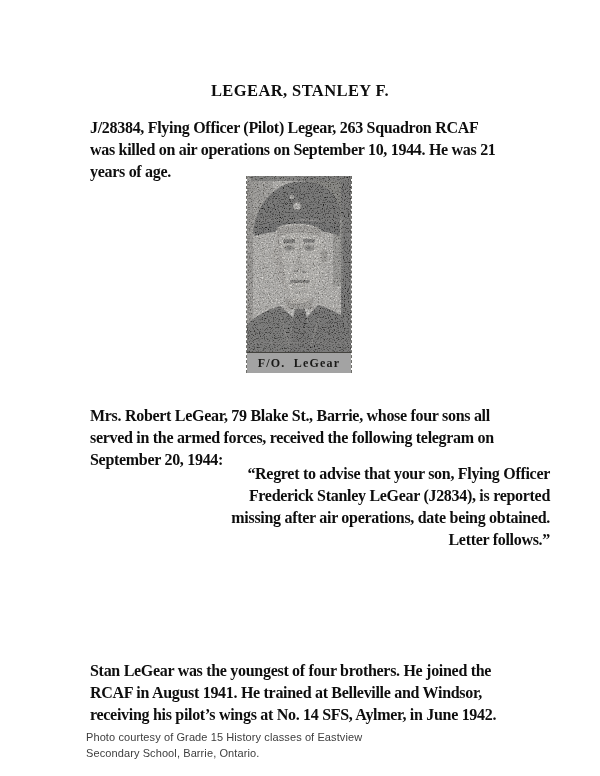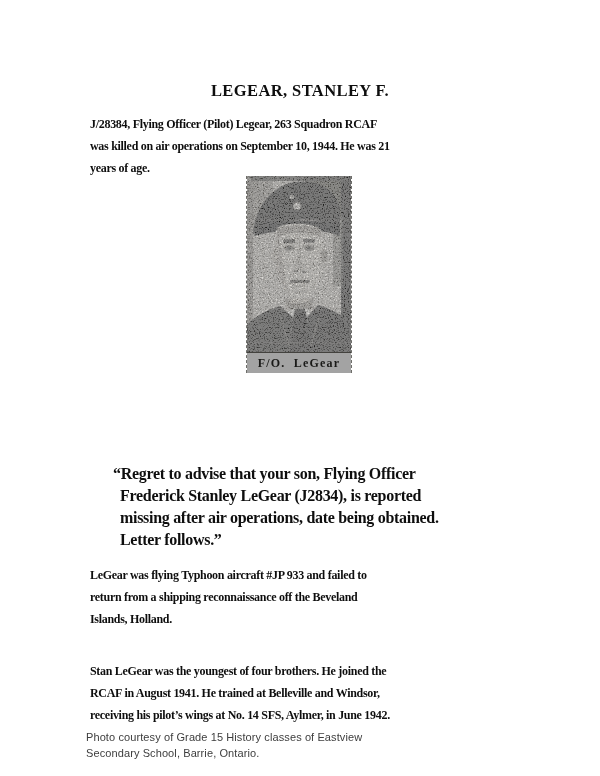--- a/index.html
+++ b/index.html
@@ -8,31 +8,31 @@
     font-family:"Liberation Serif", serif;color:#0e0e0e;
   }
   .page{position:relative;width:600px;height:776px;background:#ffffff;}
 
   .doc-title{
     position:absolute;top:70px;left:0;width:600px;text-align:center;
     font-size:16.5px;font-weight:bold;letter-spacing:.4px;white-space:pre-line;
   }
   .para{
     position:absolute;left:90px;width:480px;
-    font-size:12px;font-weight:bold;line-height:22px;letter-spacing:-.3px;
+    font-size:16px;font-weight:bold;line-height:22px;letter-spacing:-.3px;
     white-space:pre-line;
   }
   .para.intro{top:101px;}
   .para.telegram{top:389px;}
   .para.crash{top:552px;}
   .para.bio{top:624px;margin-top:36px;}
   .quote{
     position:absolute;left:113px;top:463px;width:430px;
     font-size:16px;font-weight:bold;line-height:22px;letter-spacing:-.3px;
-    white-space:pre-line;padding-left:7px;text-indent:-7px;margin:0;
+    white-space:pre-line;padding-left:7px;text-indent:-7px;margin:0;text-align:right;
   }
 
   figure.photo{
     position:absolute;left:246px;top:176px;margin:0;width:104px;
     border-left:1px dashed #6e6e6a;border-right:1px dashed #6e6e6a;
     background:#fff;
   }
   figure.photo svg{display:block;}
   figcaption.photo-caption{
     border-top:1px solid #43423e;
@@ -128,29 +128,29 @@
         <line x1="0" y1="133" x2="104" y2="133"></line>
         <line x1="0" y1="167" x2="104" y2="167"></line>
       </g>
 
       <rect x="0" y="0" width="104" height="176" filter="url(#speckDark)" opacity="0.5"></rect>
       <rect x="0" y="0" width="104" height="176" filter="url(#speckLight)" opacity="0.45"></rect>
     </svg>
     <figcaption class="photo-caption">F/O. LeGear</figcaption>
   </figure>
 
+  <p class="para telegram">Mrs. Robert LeGear, 79 Blake St., Barrie, whose four sons all
+served in the armed forces, received the following telegram on
+September 20, 1944:</p>
 
   <blockquote class="quote">“Regret to advise that your son, Flying Officer
 Frederick Stanley LeGear (J2834), is reported
 missing after air operations, date being obtained.
 Letter follows.”</blockquote>
 
-  <p class="para crash">LeGear was flying Typhoon aircraft #JP 933 and failed to
-return from a shipping reconnaissance off the Beveland
-Islands, Holland.</p>
 
   <p class="para bio">Stan LeGear was the youngest of four brothers. He joined the
 RCAF in August 1941. He trained at Belleville and Windsor,
 receiving his pilot’s wings at No. 14 SFS, Aylmer, in June 1942.</p>
 
   <footer class="credits">
     <div class="english">Photo courtesy of Grade 15 History classes of Eastview
 Secondary School, Barrie, Ontario.</div>
     
   </footer>

